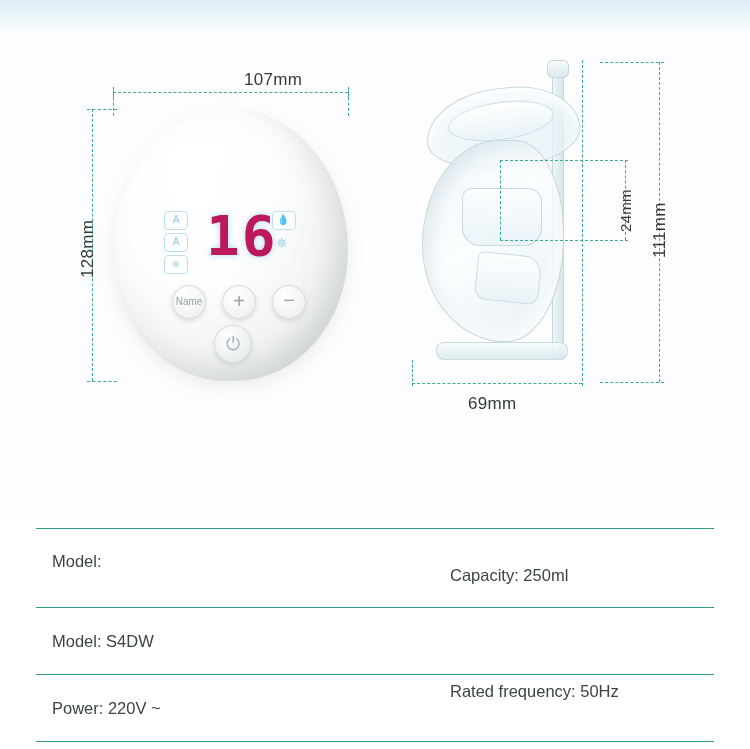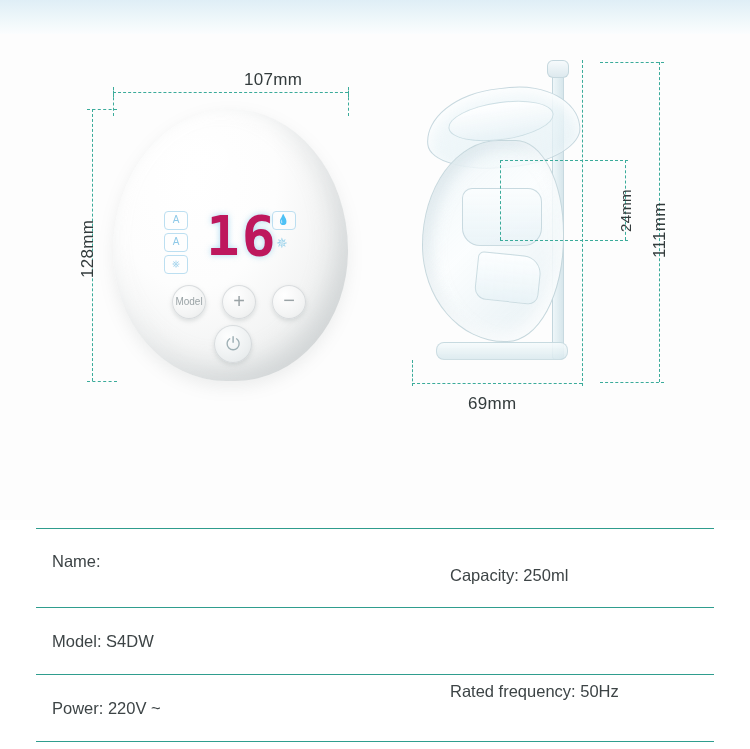--- a/index.html
+++ b/index.html
@@ -261,21 +261,21 @@
 
     <div id="display">
       <div class="mini-btn" style="left:4px; top:6px;">A</div>
       <div class="mini-btn" style="left:4px; top:28px;">A</div>
       <div class="mini-btn" style="left:4px; top:50px;">⎈</div>
       <div id="digits">16</div>
       <div class="mini-btn" style="left:112px; top:6px;">💧</div>
       <div class="drop-icon" style="left:116px; top:30px;">✵</div>
     </div>
 
-    <div class="rbtn" id="btn-mode">Model</div>
+    <div class="rbtn" id="btn-mode">Name</div>
     <div class="rbtn" id="btn-plus">+</div>
     <div class="rbtn" id="btn-minus">−</div>
     <div class="rbtn" id="btn-power">⏻</div>
 
     <div id="shield">
       <div class="shield-post"></div>
       <div class="shield-knob"></div>
       <div class="shield-top"></div>
       <div class="shield-body"></div>
       <div class="shield-top-inner"></div>
@@ -300,21 +300,21 @@
     <div class="dash-v" style="left:582px; top:60px; height:326px;"></div>
     <div class="dim-label" style="left:468px; top:394px;">69mm</div>
   </div>
 
   <div id="specs">
     <div class="rule" style="top:8px;"></div>
     <div class="rule" style="top:87px;"></div>
     <div class="rule" style="top:154px;"></div>
     <div class="rule" style="top:221px;"></div>
 
-    <div class="spec-cell col-left" style="top:30px;">Name:</div>
+    <div class="spec-cell col-left" style="top:30px;">Model:</div>
     <div class="spec-cell col-right" style="top:44px;">Capacity: 250ml</div>
 
     <div class="spec-cell col-left" style="top:110px;">Model: S4DW</div>
 
     <div class="spec-cell col-left" style="top:177px;">Power: 220V ~</div>
     <div class="spec-cell col-right" style="top:160px;">Rated frequency: 50Hz</div>
   </div>
 
 </div>
 

